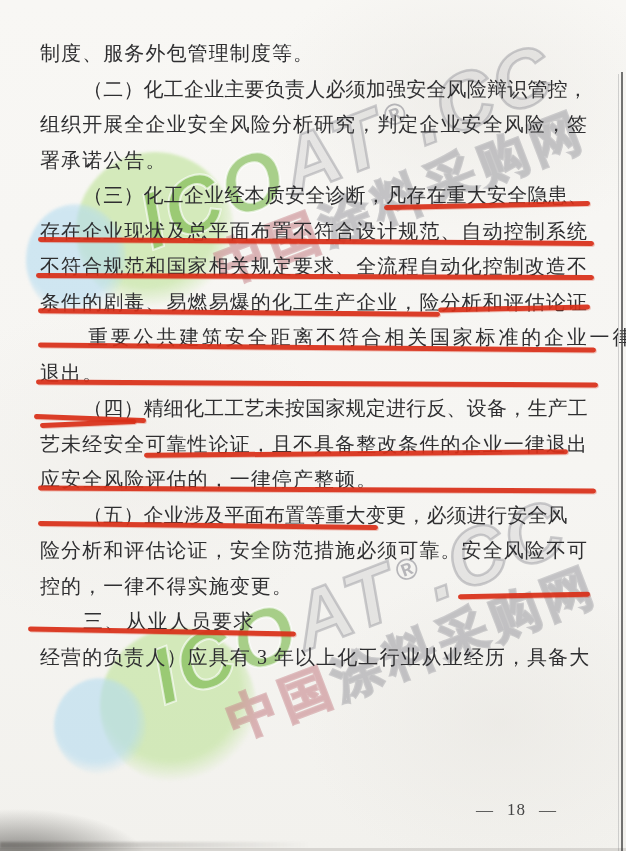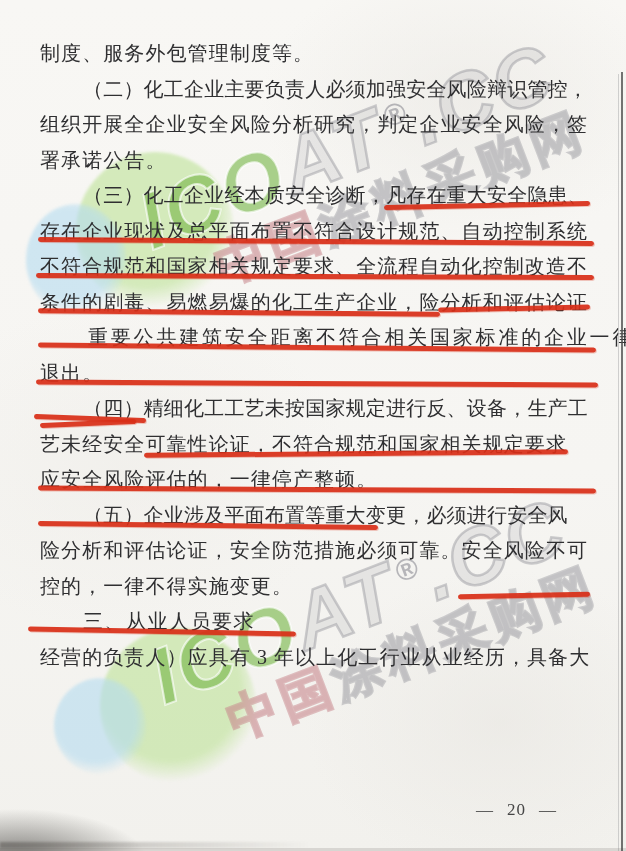--- a/index.html
+++ b/index.html
@@ -109,21 +109,21 @@
       <div class="line indent">（二）化工企业主要负责人必须加强安全风险辩识管控，</div>
       <div class="line">组织开展全企业安全风险分析研究，判定企业安全风险，签</div>
       <div class="line">署承诺公告。</div>
       <div class="line indent">（三）化工企业经本质安全诊断，凡存在重大安全隐患、</div>
       <div class="line">存在企业现状及总平面布置不符合设计规范、自动控制系统</div>
       <div class="line">不符合规范和国家相关规定要求、全流程自动化控制改造不</div>
       <div class="line">条件的剧毒、易燃易爆的化工生产企业，险分析和评估论证</div>
       <div class="line wide">重要公共建筑安全距离不符合相关国家标准的企业一律</div>
       <div class="line">退出。</div>
       <div class="line indent">（四）精细化工工艺未按国家规定进行反、设备，生产工</div>
-      <div class="line">艺未经安全可靠性论证，不符合规范和国家相关规定要求</div>
+      <div class="line">艺未经安全可靠性论证，且不具备整改条件的企业一律退出</div>
       <div class="line">应安全风险评估的，一律停产整顿。</div>
       <div class="line indent">（五）企业涉及平面布置等重大变更，必须进行安全风</div>
       <div class="line">险分析和评估论证，安全防范措施必须可靠。安全风险不可</div>
       <div class="line">控的，一律不得实施变更。</div>
       <div class="line indent bold">三、从业人员要求</div>
       <div class="line">经营的负责人）应具有 3 年以上化工行业从业经历，具备大</div>
     </div>
 
   <div>
       <div class="redline" style="left: 384px; top: 203px; width: 206px; transform: rotate(-1.2deg); background: rgb(217, 46, 23);"></div>
@@ -137,21 +137,21 @@
       <div class="redline" style="left: 40px; top: 421px; width: 96px; transform: rotate(-2.5deg); background: rgb(217, 46, 23);"></div>
       <div class="redline" style="left: 144px; top: 451px; width: 424px; transform: rotate(-0.5deg); background: rgb(217, 46, 23);"></div>
       <div class="redline" style="left: 38px; top: 487px; width: 558px; transform: rotate(0.3deg); background: rgb(217, 46, 23);"></div>
       <div class="redline" style="left: 38px; top: 523px; width: 340px; transform: rotate(0.7deg); background: rgb(217, 46, 23);"></div>
       <div class="redline" style="left: 458px; top: 593px; width: 132px; transform: rotate(-1.2deg); background: rgb(217, 46, 23);"></div>
       <div class="redline" style="left: 28px; top: 629px; width: 268px; transform: rotate(1.1deg); background: rgb(217, 46, 23);"></div>
     </div>
 
   <div class="footer">
     <span>—</span>
-    <span>20</span>
+    <span>18</span>
     <span>—</span>
   </div>
 
   <div class="edge-line-light"></div>
   <div class="edge-line-dark"></div>
   <div class="corner-shadow"></div>
   <div class="bottom-streak"></div>
   <div class="bottom-edge"></div>
 
 </div>

